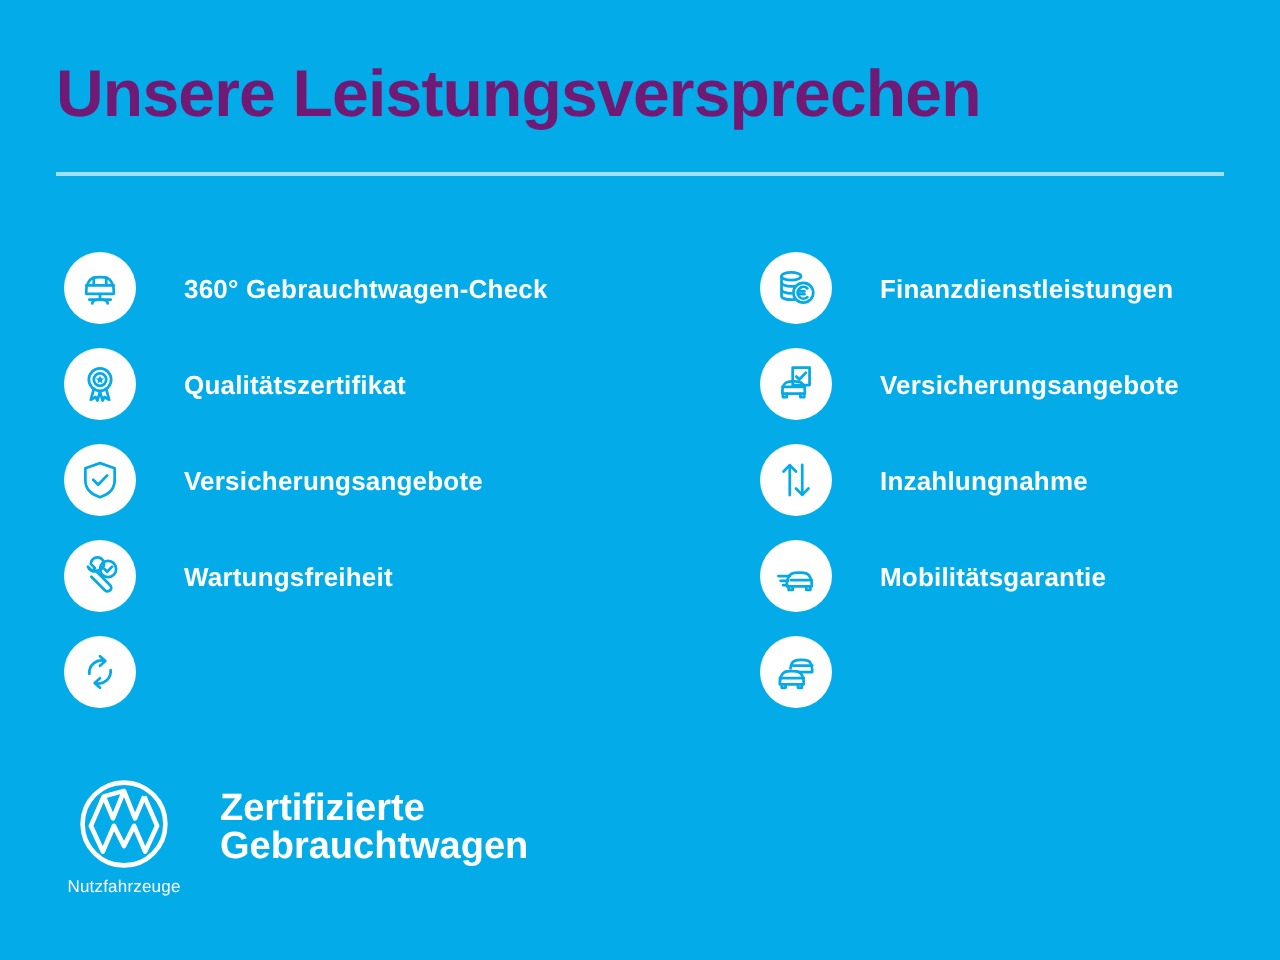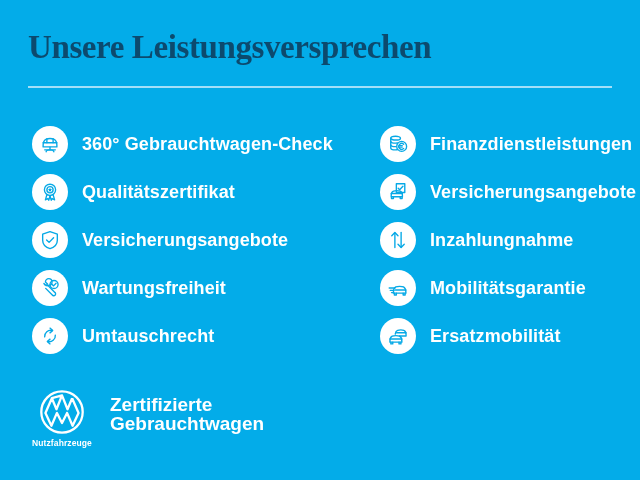--- a/index.html
+++ b/index.html
@@ -25,25 +25,24 @@
   
   #header {
     position: absolute;
     left: 28px;
     top: 28px;
     width: 584px;
   }
   #page-title {
     font-size: 33px;
     font-weight: bold;
-    color: #0c4a6e;
+    color: #701a75;
     letter-spacing: -0.4px;
     line-height: 38px;
     white-space: nowrap;
-    font-family: Liberation Serif, serif;
   }
   #title-divider {
     position: absolute;
     left: 28px;
     top: 86px;
     width: 584px;
     height: 2px;
     background: #bfe8fa;
     opacity: 0.85;
   }
@@ -88,22 +87,22 @@
     fill: none;
     stroke-width: 1.5;
     stroke-linecap: round;
     stroke-linejoin: round;
   }
   .promise-icon-circle svg .solid {
     fill: #06a9e6;
     stroke: none;
   }
   .promise-label {
-    margin-left: 14px;
-    font-size: 18px;
+    margin-left: 24px;
+    font-size: 13px;
     font-weight: bold;
     color: #ffffff;
     letter-spacing: 0.1px;
     white-space: nowrap;
   }
 
   
   #brand-lockup {
     position: absolute;
     left: 30px;
@@ -124,21 +123,21 @@
   #vw-logo-mark * {
     stroke: #ffffff;
     fill: none;
     stroke-width: 5;
     stroke-linecap: butt;
     stroke-linejoin: miter;
   }
   #vw-logo-subtitle {
     margin-top: 3px;
     font-size: 8.5px;
-    font-weight: bold;
+    font-weight: normal;
     color: #ffffff;
     letter-spacing: 0.1px;
     white-space: nowrap;
   }
   #brand-claim {
     margin-left: 16px;
     font-size: 19px;
     font-weight: bold;
     color: #ffffff;
     line-height: 19px;
@@ -213,21 +212,20 @@
 
       <div class="promise-item">
         <span class="promise-icon-circle">
           <svg viewBox="0 0 24 24">
             <path d="M14.6 6.0 A6.6 6.6 0 0 0 6.2 13.0"></path>
             <path d="M12.0 3.4 L14.9 6.05 L12.0 8.6"></path>
             <path d="M9.4 18.0 A6.6 6.6 0 0 0 17.8 11.0"></path>
             <path d="M12.0 20.6 L9.1 17.95 L12.0 15.4"></path>
           </svg>
         </span>
-        <span class="promise-label">Umtauschrecht</span>
       </div>
 
     </div>
 
     <div class="promise-column" id="promise-column-right">
 
       <div class="promise-item">
         <span class="promise-icon-circle">
           <svg viewBox="0 0 24 24">
             <ellipse cx="9.4" cy="5.6" rx="5.3" ry="2.1"></ellipse>
@@ -288,21 +286,20 @@
         <span class="promise-icon-circle">
           <svg viewBox="0 0 24 24">
             <path d="M9.0 10.0 C9.2 8.2 10.2 6.3 11.5 5.8 C12.8 5.2 17.2 5.2 18.5 5.8 C19.9 6.4 20.8 8.7 20.8 10.7 L20.8 12.0 L13.6 12.0"></path>
             <line x1="10.4" y1="8.5" x2="20.8" y2="8.5"></line>
             <path d="M3.2 17.4 C3.2 15.3 4.2 12.8 5.7 12.1 C7.2 11.4 12.2 11.4 13.7 12.1 C15.2 12.8 16.2 15.3 16.2 17.4 L16.2 18.7 L3.2 18.7 Z"></path>
             <line x1="3.2" y1="15.3" x2="16.2" y2="15.3"></line>
             <path d="M4.2 18.8 L4.2 20.6 L6.3 20.6 L6.3 18.8"></path>
             <path d="M13.1 18.8 L13.1 20.6 L15.2 20.6 L15.2 18.8"></path>
           </svg>
         </span>
-        <span class="promise-label">Ersatzmobilität</span>
       </div>
 
     </div>
   </div>
 
   <div id="brand-lockup">
     <div id="vw-logo-block">
       <svg id="vw-logo-mark" viewBox="0 0 100 100">
         <circle cx="50" cy="50" r="45"></circle>
         <path d="M50 14 L62 44 L72 20 M72 20 L86 52 L73 80 L61 52 L50 74 L39 52 L27 80 L14 52 L28 20 M28 20 L38 44 L50 14 Z" style="stroke-linejoin:round;"></path>

